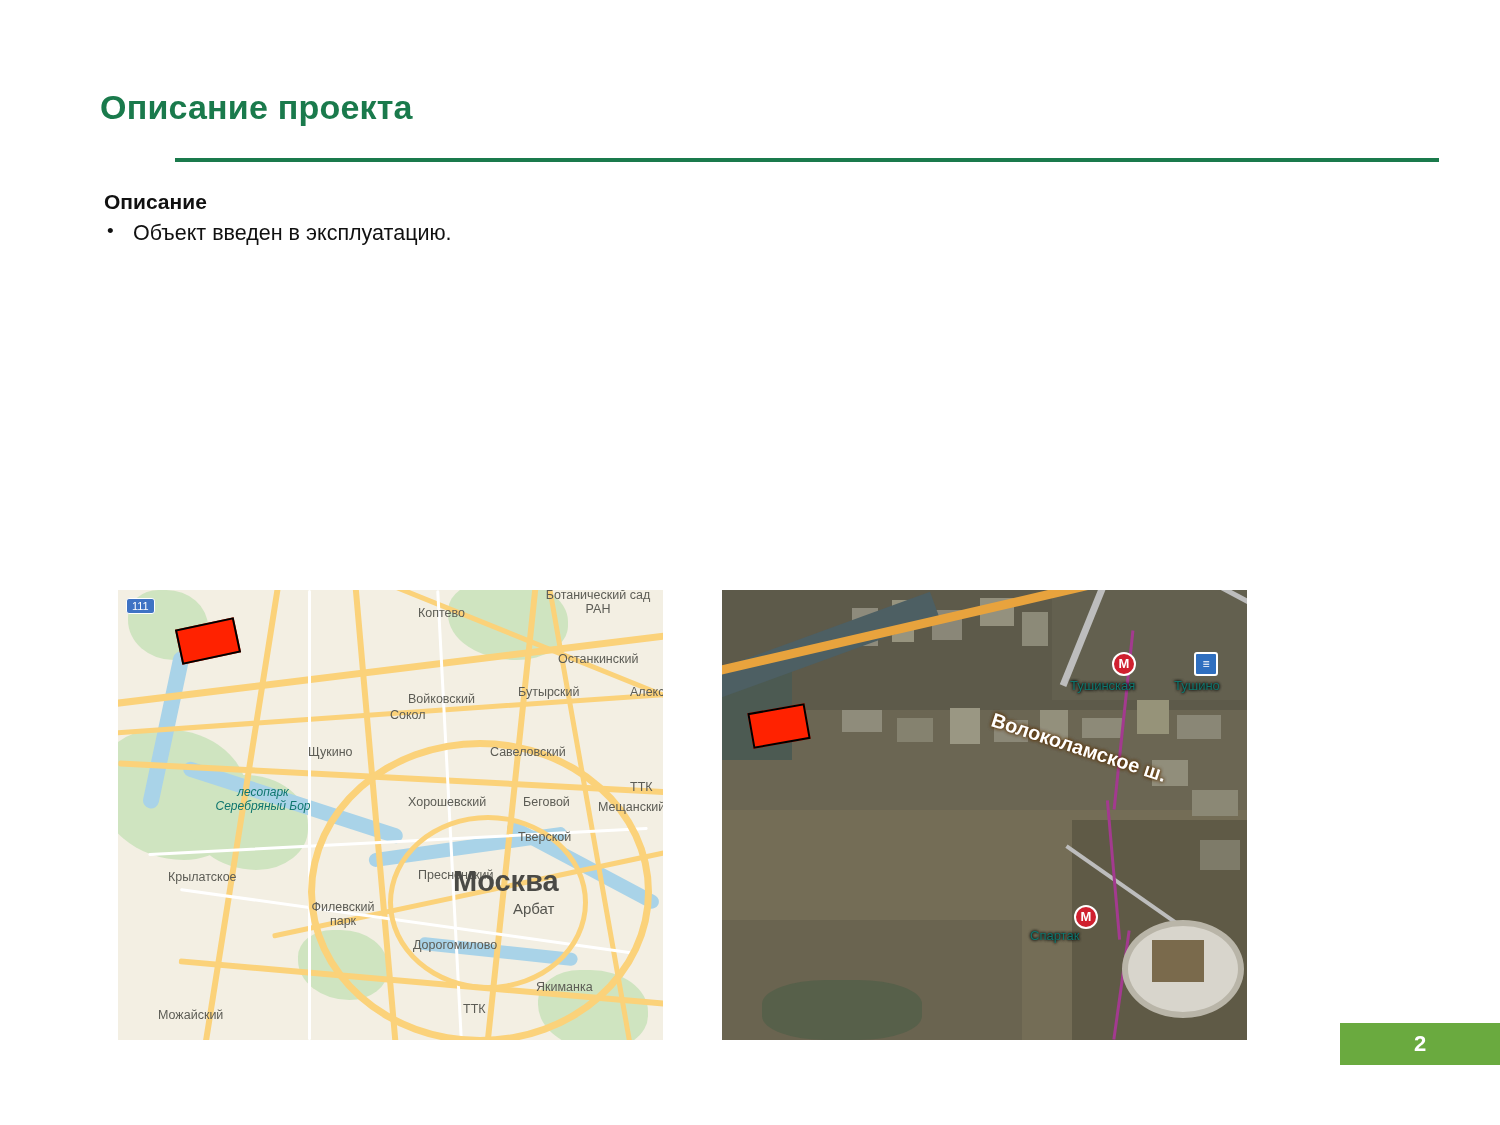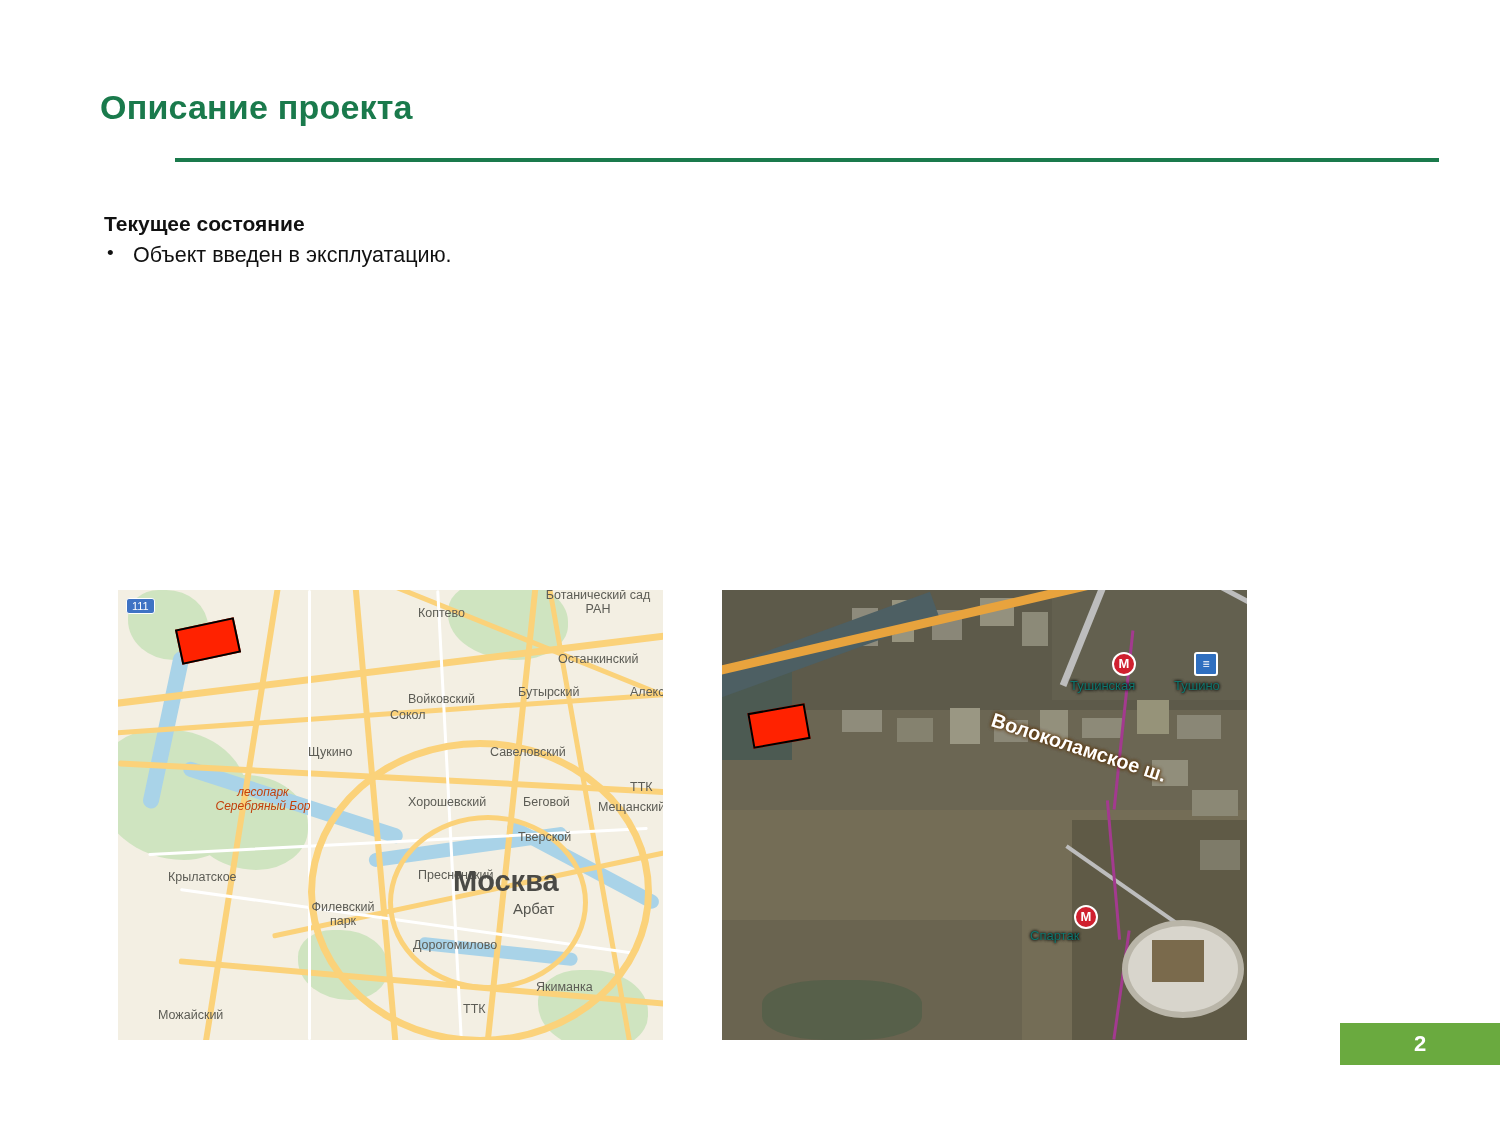--- a/index.html
+++ b/index.html
@@ -154,21 +154,21 @@
     color: #4a4a46;
     font-weight: bold;
     text-align: right;
   }
   .sm-label.mid {
     font-size: 15px;
     color: #55554f;
   }
   .sm-label.italic {
     font-style: italic;
-    color: #c2410c;
+    color: #0f766e;
   }
   .sm-shield {
     position: absolute;
     background: #3f73c4;
     color: #ffffff;
     font-size: 11px;
     padding: 1px 5px;
     border-radius: 3px;
     border: 1px solid #ffffff;
   }
@@ -266,24 +266,24 @@
 </head>
 <body>
 
 <div class="slide">
 
   <div class="slide-title">Описание проекта</div>
   <div class="title-rule"></div>
 
   <div class="body-block">
 
+    <div class="section-head">Описание</div>
     <ul class="bullets">
     </ul>
 
-    <div class="section-head second">Текущее состояние</div>
     <ul class="bullets">
       <li>Объект введен в эксплуатацию.</li>
     </ul>
   </div>
 
   <div class="img-row">
 
     <div class="map-frame" id="map-street">
       <div class="sm-bg"></div>
 

